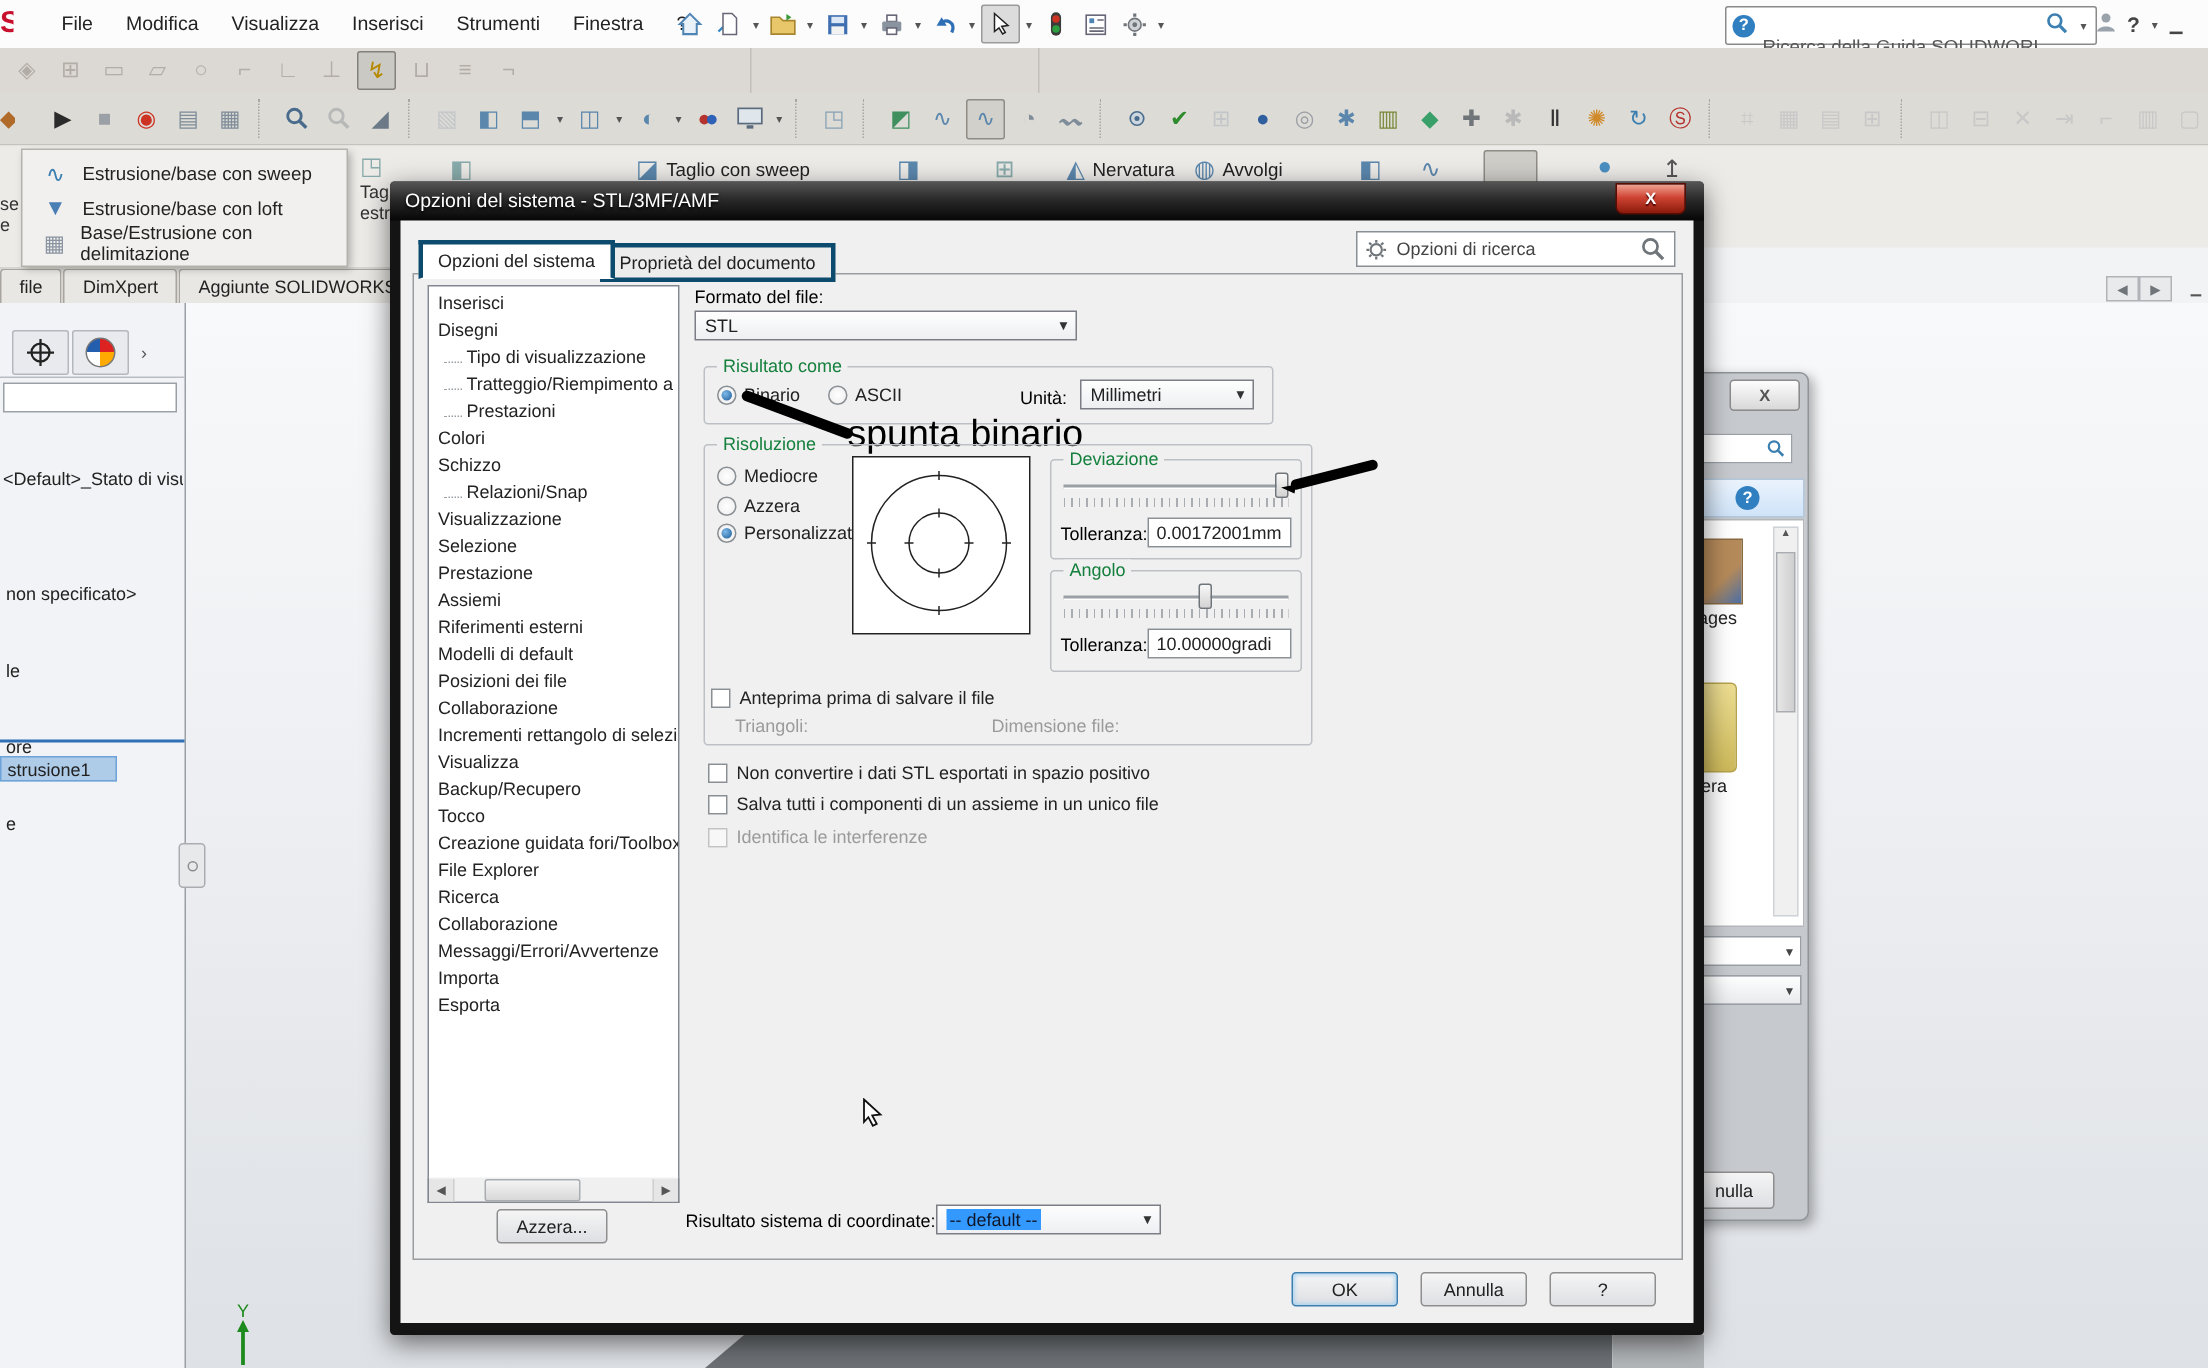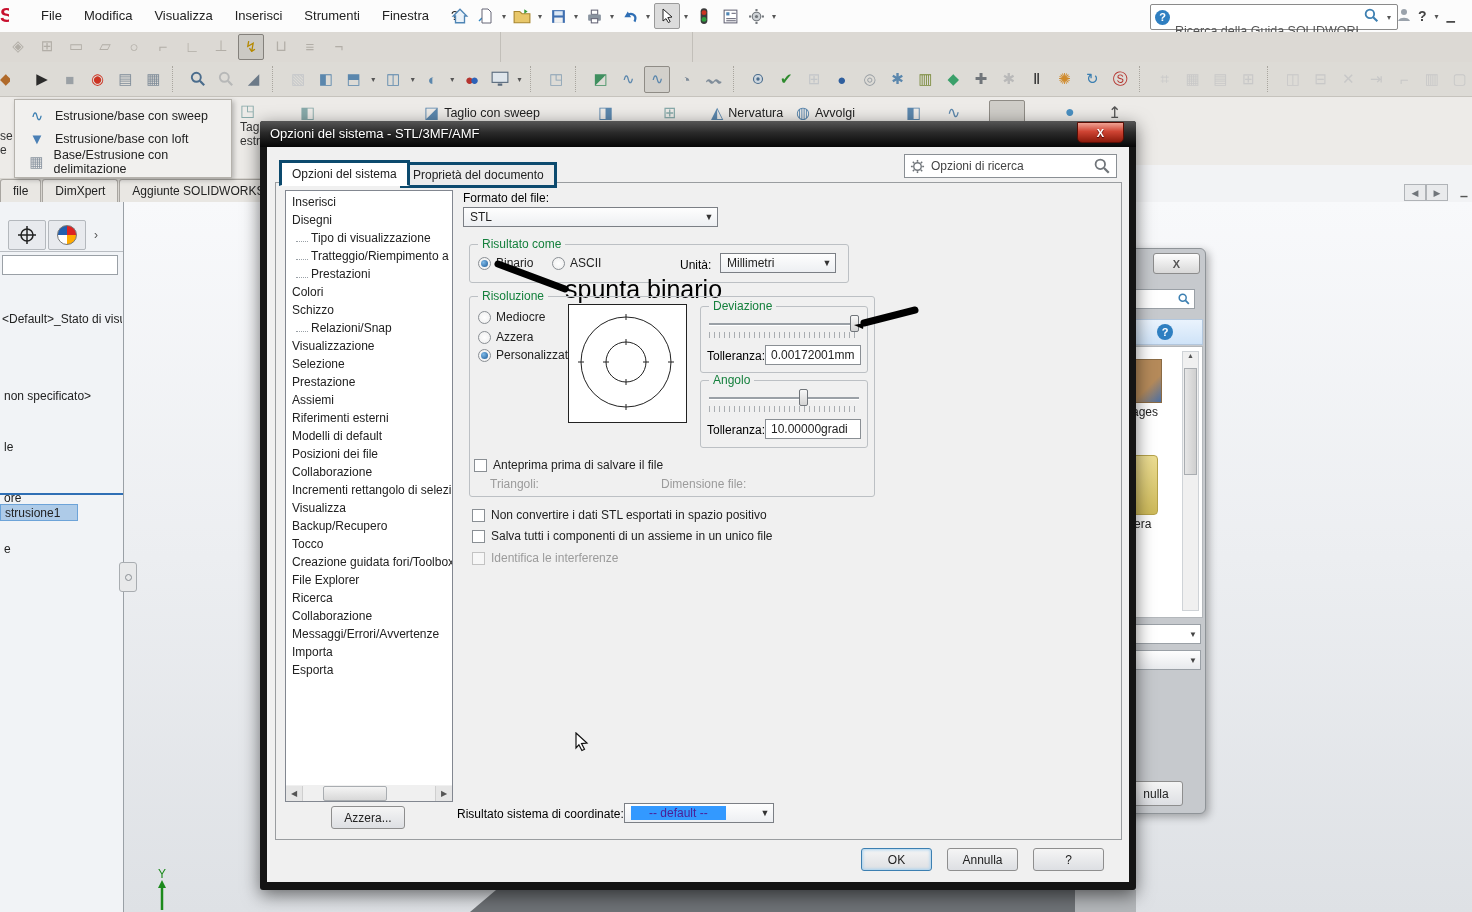--- a/index.html
+++ b/index.html
@@ -140,21 +140,21 @@
   .harrow{width:16px;height:15px;display:flex;align-items:center;justify-content:center;font-size:8px;color:#555;background:#e6e6e6;border-right:1px solid #cfcfcf;}
   .harrow.right{border-left:1px solid #cfcfcf;border-right:none;}
   .hthumb{width:62px;height:13px;margin-left:20px;background:linear-gradient(#f4f4f4,#d8d8d8);border:1px solid #a9adb1;border-radius:2px;}
   .hspace{flex:1;}
 
   .dlabel{position:absolute;font-size:12px;color:#000;}
   .dlabel.gray{color:#9b9b9b;}
 
   .combo{position:absolute;border:1px solid #7b7f85;background:linear-gradient(#fefefe,#edeff2);display:flex;align-items:center;font-size:12px;box-sizing:border-box;}
   .combo .cv{flex:1;padding:0 6px;white-space:nowrap;overflow:hidden;}
-  .combo .cv .hl{background:#3399ff;color:#4c1d95;padding:0 18px;}
+  .combo .cv .hl{background:#3399ff;color:#0f172a;padding:0 2px;}
   .combo .ca{width:16px;align-self:stretch;display:flex;align-items:center;justify-content:center;color:#333;font-size:9px;}
 
   .grp{position:absolute;border:1px solid #bcc0c4;border-radius:3px;}
   .grp>.gt{position:absolute;top:-8px;left:8px;background:#f0f0f0;padding:0 4px;font-size:12px;color:#15803d;}
 
   .rad{position:absolute;display:flex;align-items:center;gap:5px;font-size:12px;}
   .rad .rb{width:13px;height:13px;border:1px solid #8a8f94;border-radius:50%;background:radial-gradient(#ffffff,#ececec);box-sizing:border-box;position:relative;flex:none;}
   .rad.sel .rb::after{content:"";position:absolute;left:2px;top:2px;width:7px;height:7px;border-radius:50%;
                       background:radial-gradient(circle at 35% 35%,#7db9e8,#1c5a96);}
 

